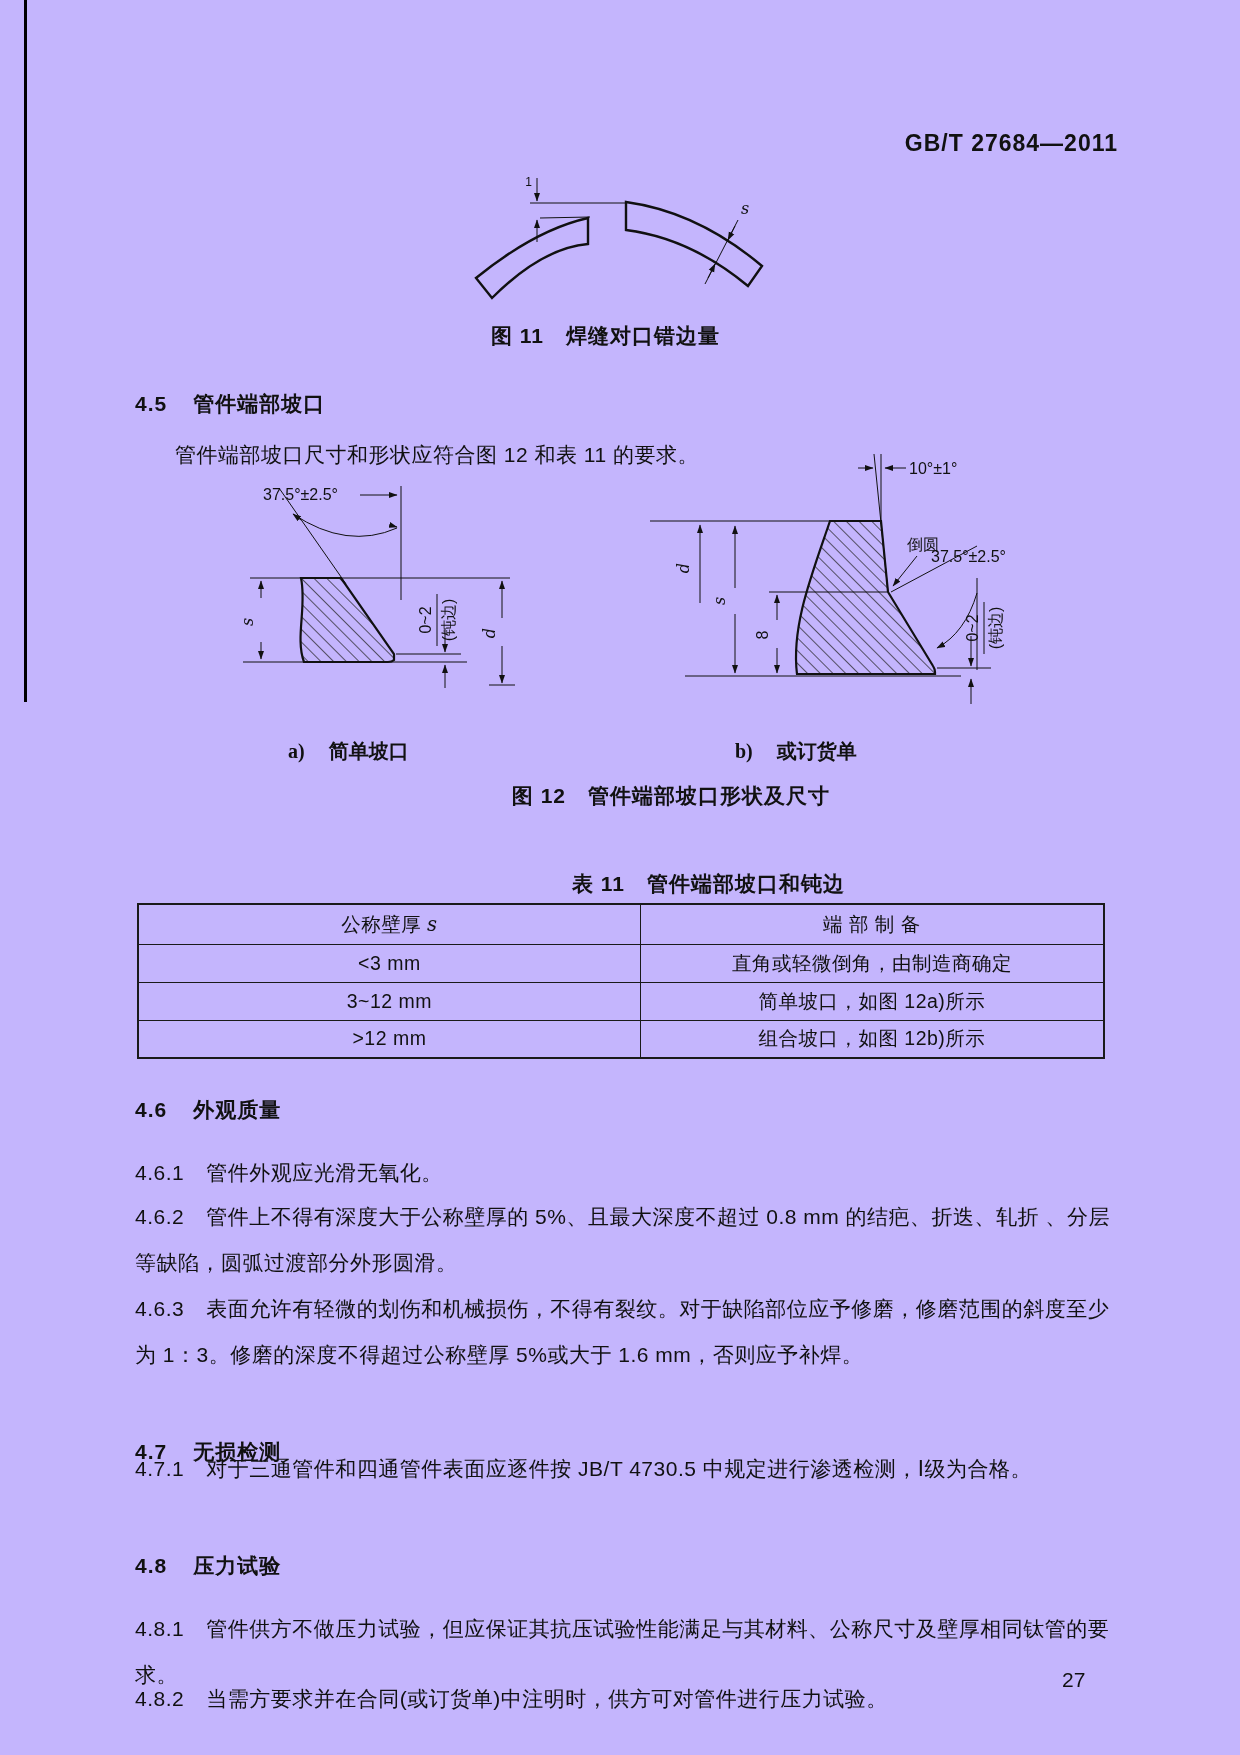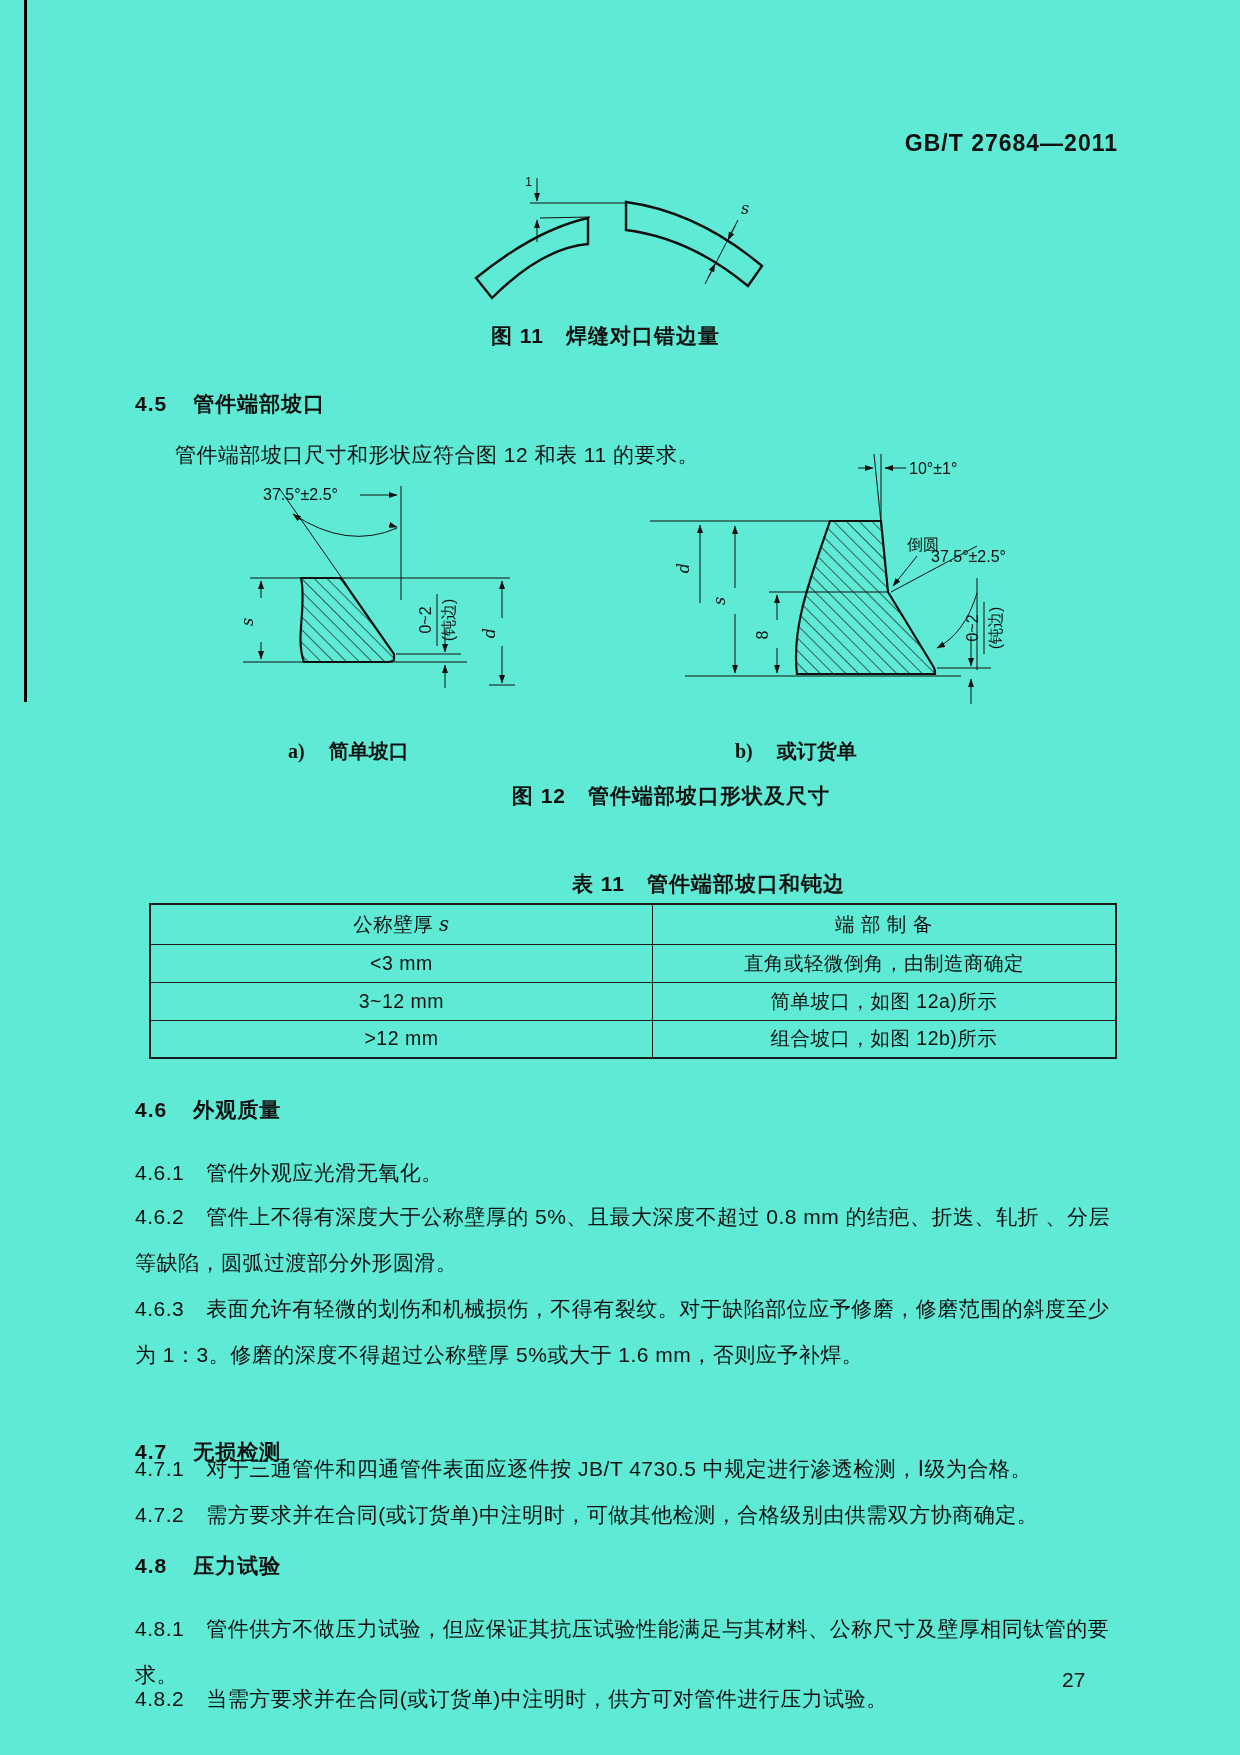--- a/index.html
+++ b/index.html
@@ -1,36 +1,36 @@
 <!DOCTYPE html>
 <html><head>
 <meta charset="utf-8">
 <style>
   * { margin:0; padding:0; box-sizing:border-box; }
   html,body { background:#ffffff; }
   .page {
     position:relative; width:1240px; height:1755px; margin:0 auto;
-    background:#5eead4; color:#111;
+    background:#c4b5fd; color:#111;
     font-family:"Liberation Sans","DejaVu Sans",sans-serif;
     overflow:hidden;
   }
   .abs { position:absolute; }
   .scan-line { left:24px; top:0; width:3px; height:702px; background:#000; }
   .std-code { top:130px; right:122px; font-size:23px; font-weight:700; letter-spacing:1px; }
   .caption { font-size:21px; font-weight:700; text-align:right; letter-spacing:1px; }
   .heading { font-size:21px; font-weight:700; letter-spacing:1px; }
   .heading .num { margin-right:26px; font-weight:700; }
   .body-text { font-size:21px; line-height:46px; letter-spacing:0.5px; }
   .body-text .num { margin-right:22px; }
   .sublabel { font-size:20px; font-weight:700; }
   .sublabel .subnum { margin-right:24px; font-family:"Liberation Serif",serif; font-weight:700; }
   .pagenum { font-size:21px;text-align:center; }
   table.tbl {
     left:137px; top:903px; width:968px; position:absolute;
-    border-collapse:collapse; font-size:19.5px; color:#111;margin-left:12px;
+    border-collapse:collapse; font-size:19.5px; color:#111;
   }
   table.tbl th, table.tbl td {
     border:1.6px solid #1a1a1a; text-align:center; font-weight:400;
     height:38px; padding:2px 6px; letter-spacing:0.5px;
   }
   table.tbl { border:2.5px solid #1a1a1a; }
   table.tbl thead th { height:40px; }
   .var { font-family:"DejaVu Serif",serif; font-style:italic; }
   svg text { fill:#111; }
   svg .dimtxt { font-size:16px; font-family:"Liberation Sans",sans-serif; }
@@ -221,23 +221,20 @@
   <div class="abs body-text" style="left:135px; top:1286px; width:978px;">
     <span class="num">4.6.3</span><span>表面允许有轻微的划伤和机械损伤，不得有裂纹。对于缺陷部位应予修磨，修磨范围的斜度至少为 1：3。修磨的深度不得超过公称壁厚 5%或大于 1.6 mm，否则应予补焊。</span>
   </div>
 
   <div class="abs heading" style="left:135px; top:1392px;margin-top:46px;">
     <span class="num">4.7</span><span>无损检测</span>
   </div>
   <div class="abs body-text" style="left:135px; top:1446px; width:978px;">
     <span class="num">4.7.1</span><span>对于三通管件和四通管件表面应逐件按 JB/T 4730.5 中规定进行渗透检测，Ⅰ级为合格。</span>
   </div>
-  <div class="abs body-text" style="left:135px; top:1492px; width:978px;">
-    <span class="num">4.7.2</span><span>需方要求并在合同(或订货单)中注明时，可做其他检测，合格级别由供需双方协商确定。</span>
-  </div>
 
   <div class="abs heading" style="left:135px; top:1552px;">
     <span class="num">4.8</span><span>压力试验</span>
   </div>
   <div class="abs body-text" style="left:135px; top:1606px; width:978px;">
     <span class="num">4.8.1</span><span>管件供方不做压力试验，但应保证其抗压试验性能满足与其材料、公称尺寸及壁厚相同钛管的要求。</span>
   </div>
   <div class="abs body-text" style="left:135px; top:1676px; width:978px;">
     <span class="num">4.8.2</span><span>当需方要求并在合同(或订货单)中注明时，供方可对管件进行压力试验。</span>
   </div>

